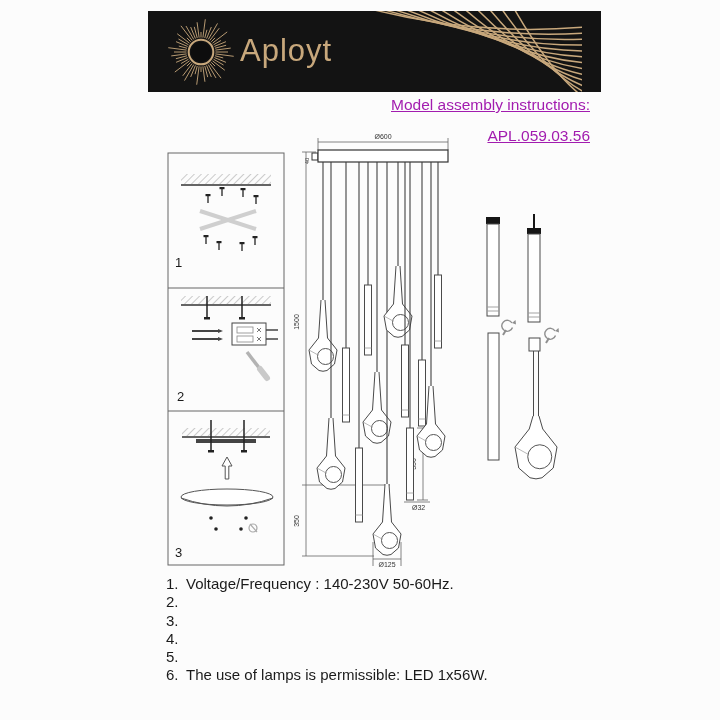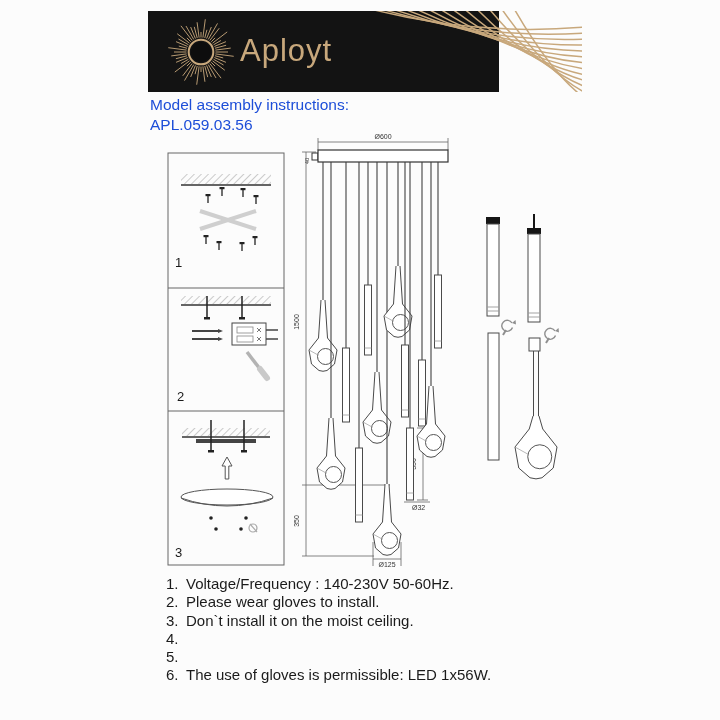--- a/index.html
+++ b/index.html
@@ -1,26 +1,26 @@
 <!DOCTYPE html>
 <html><head>
 <meta charset="utf-8">
 <style>
   html,body{margin:0;padding:0;background:#e9e9e9;}
   #page{position:relative;width:720px;height:720px;background:#fcfcfc;overflow:hidden;
         font-family:"Liberation Sans",sans-serif;}
   
-  #banner{position:absolute;left:148px;top:11px;width:351px;height:81px;background:#131313;}
+  #banner{position:absolute;left:148px;top:11px;width:453px;height:81px;background:#131313;}
   #banner svg{position:absolute;left:0;top:0;}
   #brand{position:absolute;left:92px;top:22px;font-size:31px;font-weight:300;
          letter-spacing:1px;color:#c8a87c;line-height:36px;}
   
-  #titleblock{position:absolute;left:150px;top:96px;width:440px;text-align:left;color:#1d4ed8;}
+  #titleblock{position:absolute;left:150px;top:96px;width:440px;text-align:right;color:#a21caf;text-decoration:underline;}
   #titleblock .t1{font-size:15.5px;}
-  #titleblock .t2{font-size:15.5px;margin-top:2px;}
+  #titleblock .t2{font-size:15.5px;margin-top:13px;}
   
   #drawing{position:absolute;left:150px;top:130px;}
   svg text{font-family:"Liberation Sans",sans-serif;}
   .dim{font-size:7px;fill:#333;}
   .dim-sm{font-size:6px;}
   .stepnum{font-size:13px;fill:#1a1a1a;}
   
   #instructions{position:absolute;left:166px;top:575px;width:420px;color:#1b1b1b;}
   #instructions .li{display:flex;font-size:15px;line-height:18.3px;}
   #instructions .num{width:20px;flex:0 0 20px;}
@@ -280,30 +280,28 @@
       </g>
   </svg>
 
   <div id="instructions">
     <div class="li">
       <span class="num">1.</span>
       <span>Voltage/Frequency : 140-230V 50-60Hz.</span>
     </div>
     <div class="li">
       <span class="num">2.</span>
-      <span>Please wear gloves to install.</span>
     </div>
     <div class="li">
       <span class="num">3.</span>
-      <span>Don`t install it on the moist ceiling.</span>
     </div>
     <div class="li">
       <span class="num">4.</span>
     </div>
     <div class="li">
       <span class="num">5.</span>
     </div>
     <div class="li">
       <span class="num">6.</span>
-      <span>The use of gloves is permissible: LED 1x56W.</span>
+      <span>The use of lamps is permissible: LED 1x56W.</span>
     </div>
   </div>
 </div>
 
 </body></html>

